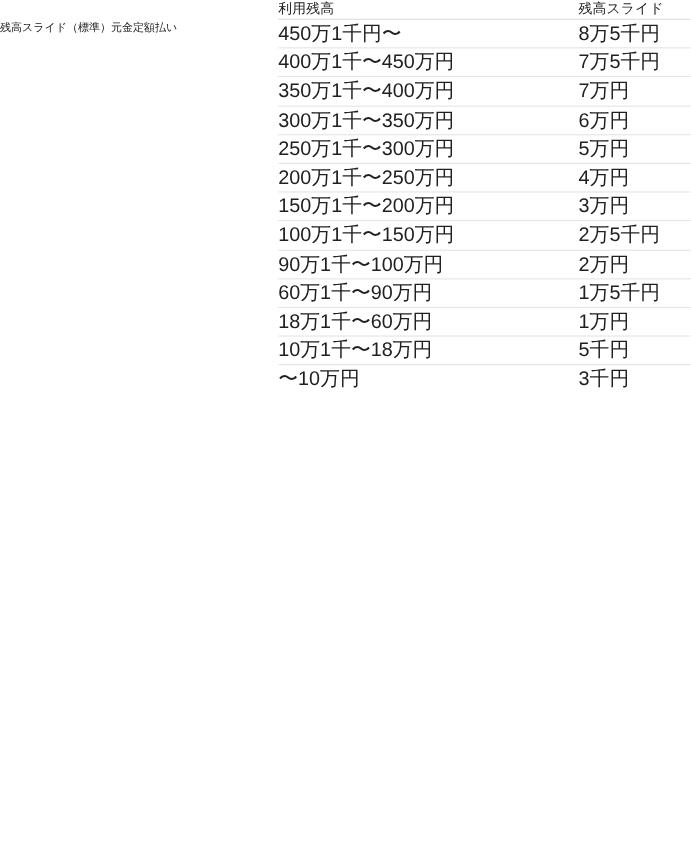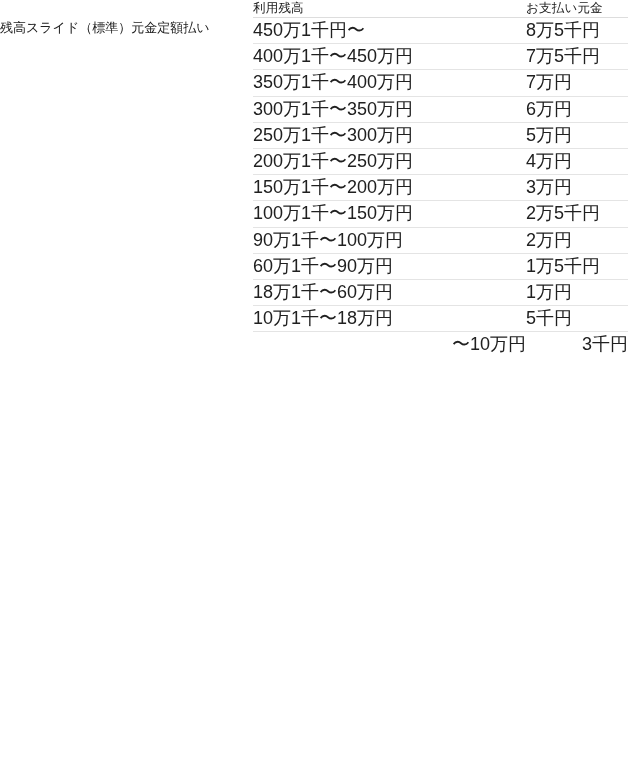--- a/index.html
+++ b/index.html
@@ -47,53 +47,52 @@
   .hdr-empty {
     border-bottom: none;
   }
   .hdr-bordered {
     border-bottom: 1px solid #dddddd;
   }
 
   
   .label-cell {
     padding: 20px 14px 20px 8px;
-    font-size: 13px;
+    font-size: 10px;
     line-height: 1.6;
     color: #202020;
     border-bottom: none;
   }
 
   .data-cell {
     padding: 19px 0 19px 0;
     font-size: 18px;
     color: #202020;
     border-bottom: 1px solid #e4e4e4;
     line-height: 1.4;
   }
   .data-cell.last-row {
     border-bottom: none;
-    text-align: right;
   }
 </style>
 </head>
 <body>
 
 <div class="table-wrap">
   <table class="payment-table">
     <colgroup>
       <col class="col-label">
       <col class="col-balance">
       <col class="col-principal">
     </colgroup>
     <thead>
       <tr>
         <th class="hdr-cell hdr-empty"></th>
         <th class="hdr-cell hdr-bordered">利用残高</th>
-        <th class="hdr-cell hdr-bordered">お支払い元金</th>
+        <th class="hdr-cell hdr-bordered">残高スライド</th>
       </tr>
     </thead>
     <tbody id="table-body">
         <tr>
           <td class="label-cell" rowspan="13">残高スライド（標準）元金定額払い</td>
           <td class="data-cell">450万1千円〜</td>
           <td class="data-cell">8万5千円</td>
         </tr>
         <tr>
           <td class="data-cell">400万1千〜450万円</td>

